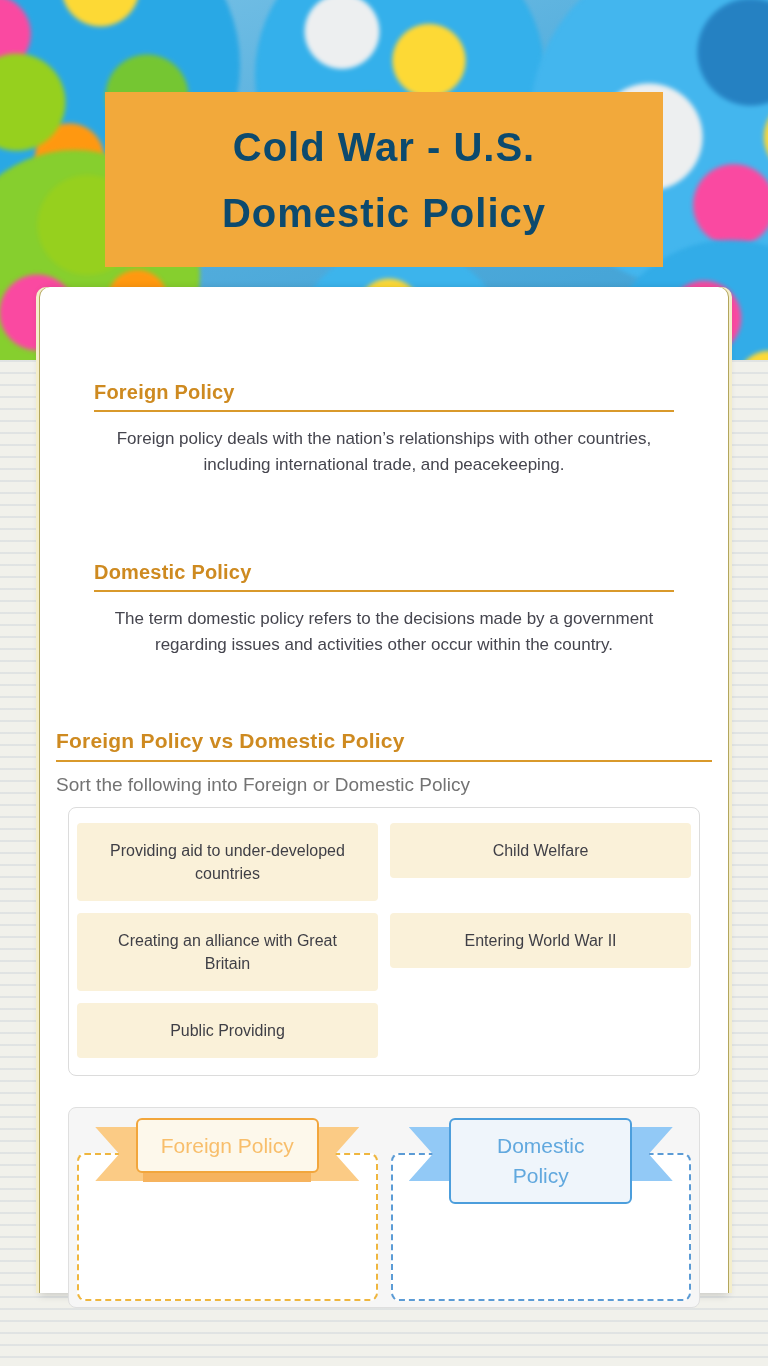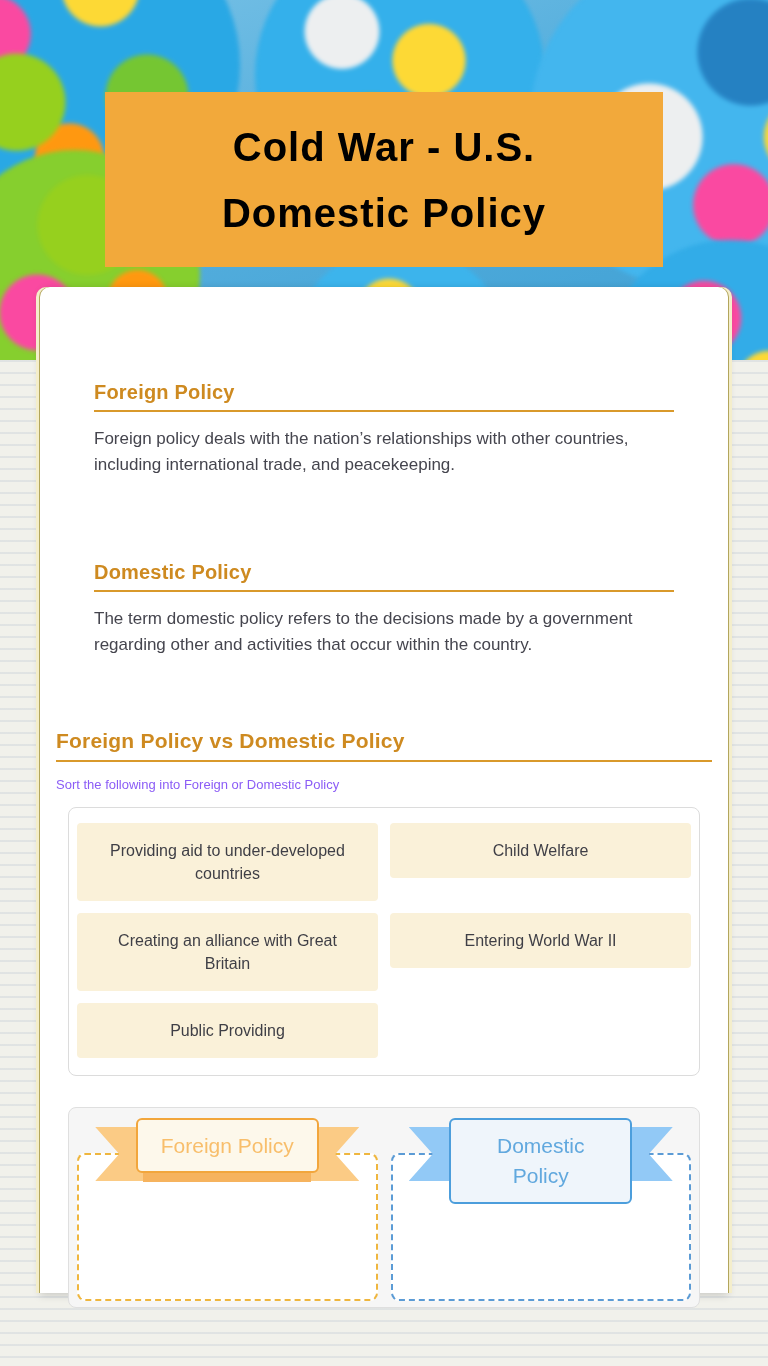--- a/index.html
+++ b/index.html
@@ -69,21 +69,21 @@
 
   
   .banner {
     position:absolute; left:105px; top:92px; width:558px; height:175px;
     background:#F2A93B;
     display:flex; align-items:center; justify-content:center;
   }
   .banner h1 {
     width:440px; text-align:center;
     font-size:40px; line-height:66px; font-weight:bold;
-    letter-spacing:1px; color:#000000;
+    letter-spacing:1px; color:#0c4a6e;
   }
 
   
   .card {
     position:absolute; left:40px; top:287px; width:688px; height:1006px;
     background:#FFFFFF;
     border-radius:10px 10px 0 0;
     box-shadow:-1px 0 0 #B3A65C, 1px 0 0 #B3A65C,
                -4px 0 0 #F4EECB, 4px 0 0 #F4EECB,
                0 2px 8px rgba(0,0,0,0.18);
@@ -95,24 +95,24 @@
 
   h2.sec-heading {
     font-size:20px; font-weight:bold; color:#CE8A20;
     line-height:24px; letter-spacing:0.2px;
   }
   .section-3 h2.sec-heading { font-size:21px; line-height:26px; }
   hr.sec-rule {
     border:none; border-top:2px solid #D9992B; margin:6px 0 0;
   }
   p.sec-body {
-    margin-top:14px; font-size:17px; line-height:26px; color:#45454E;
+    margin-top:14px; font-size:17px; line-height:26px; color:#45454E;text-align:center;
   }
   p.instruction {
-    margin-top:12px; font-size:13px; line-height:22px; color:#8b5cf6;
+    margin-top:12px; font-size:19px; line-height:22px; color:#737373;
   }
 
   
   .wordbank {
     margin:11px 28px 0;
     background:#FFFFFF;
     border:1px solid #DCDCDC; border-radius:8px;
     padding:15px 8px 17px;
     display:grid; grid-template-columns:1fr 1fr;
     column-gap:12px; row-gap:12px;
@@ -195,21 +195,21 @@
 
   <div class="section-1">
     <h2 class="sec-heading">Foreign Policy</h2>
     <hr class="sec-rule">
     <p class="sec-body">Foreign policy deals with the nation’s relationships with other countries, including international trade, and peacekeeping.</p>
   </div>
 
   <div class="section-2">
     <h2 class="sec-heading">Domestic Policy</h2>
     <hr class="sec-rule">
-    <p class="sec-body">The term domestic policy refers to the decisions made by a government regarding other and activities that occur within the country.</p>
+    <p class="sec-body">The term domestic policy refers to the decisions made by a government regarding issues and activities other occur within the country.</p>
   </div>
 
   <div class="section-3">
     <h2 class="sec-heading">Foreign Policy vs Domestic Policy</h2>
     <hr class="sec-rule">
     <p class="instruction">Sort the following into Foreign or Domestic Policy</p>
   </div>
 
   <div class="wordbank">
     <div class="bank-item">Providing aid to under-developed countries</div>

